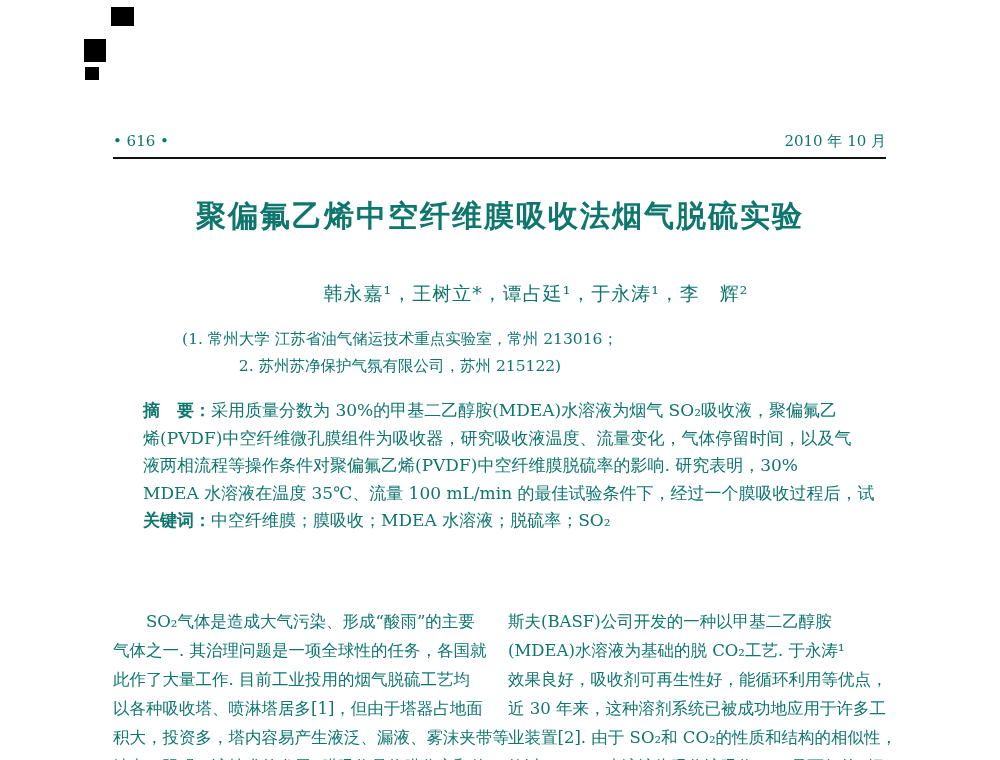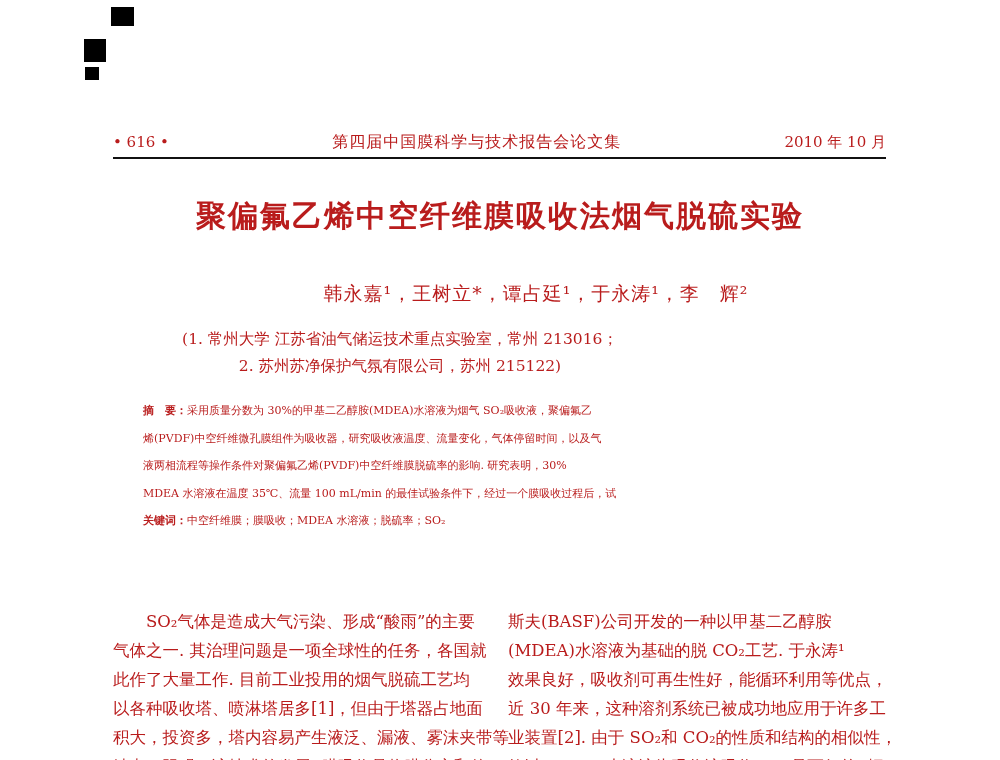--- a/index.html
+++ b/index.html
@@ -3,21 +3,21 @@
 <meta charset="utf-8">
 <style>
   html, body { margin: 0; padding: 0; background: #ffffff; }
   .page {
     position: relative;
     width: 1000px;
     height: 760px;
     background: #ffffff;
     overflow: hidden;
     font-family: "DejaVu Serif", "Liberation Serif", serif;
-    color: #b91c1c;
+    color: #0f766e;
   }
   
   .artifact { position: absolute; background: #000; }
   .a1 { left: 111px; top: 7px;  width: 23px; height: 19px; }
   .a2 { left: 84px;  top: 39px; width: 22px; height: 23px; }
   .a3 { left: 85px;  top: 67px; width: 14px; height: 13px; }
 
   .header {
     position: absolute;
     left: 113px; top: 132px; width: 773px;
@@ -48,42 +48,41 @@
     left: 0; width: 800px;
     text-align: center;
     font-size: 15.5px;
   }
   .affil1 { top: 329px; }
   .affil2 { top: 356px; }
 
   .abstract {
     position: absolute;
     left: 143px; top: 397px; width: 716px;
-    font-size: 11px;
+    font-size: 17px;
   }
   .aline { line-height: 27.5px; white-space: nowrap; }
   .b { font-weight: bold; }
 
   .col { position: absolute; top: 607px; font-size: 16.5px; }
   .colL { left: 113px; width: 380px; }
   .colR { left: 508px; width: 383px; }
   .bline { line-height: 29px; white-space: nowrap; }
 </style>
 </head>
 <body>
 
 <div class="page">
 
   <div class="artifact a1"></div>
   <div class="artifact a2"></div>
   <div class="artifact a3"></div>
 
   <div class="header">
     <span class="pagenum">• 616 •</span>
-    <span class="ptitle">第四届中国膜科学与技术报告会论文集</span>
     <span class="pdate">2010 年 10 月</span>
   </div>
   <div class="rule"></div>
 
   <h1 class="title">聚偏氟乙烯中空纤维膜吸收法烟气脱硫实验</h1>
 
   <div class="authors">韩永嘉¹，王树立*，谭占廷¹，于永涛¹，李　辉²</div>
 
   <div class="affil affil1">(1. 常州大学 江苏省油气储运技术重点实验室，常州 213016；</div>
   <div class="affil affil2">2. 苏州苏净保护气氛有限公司，苏州 215122)</div>

